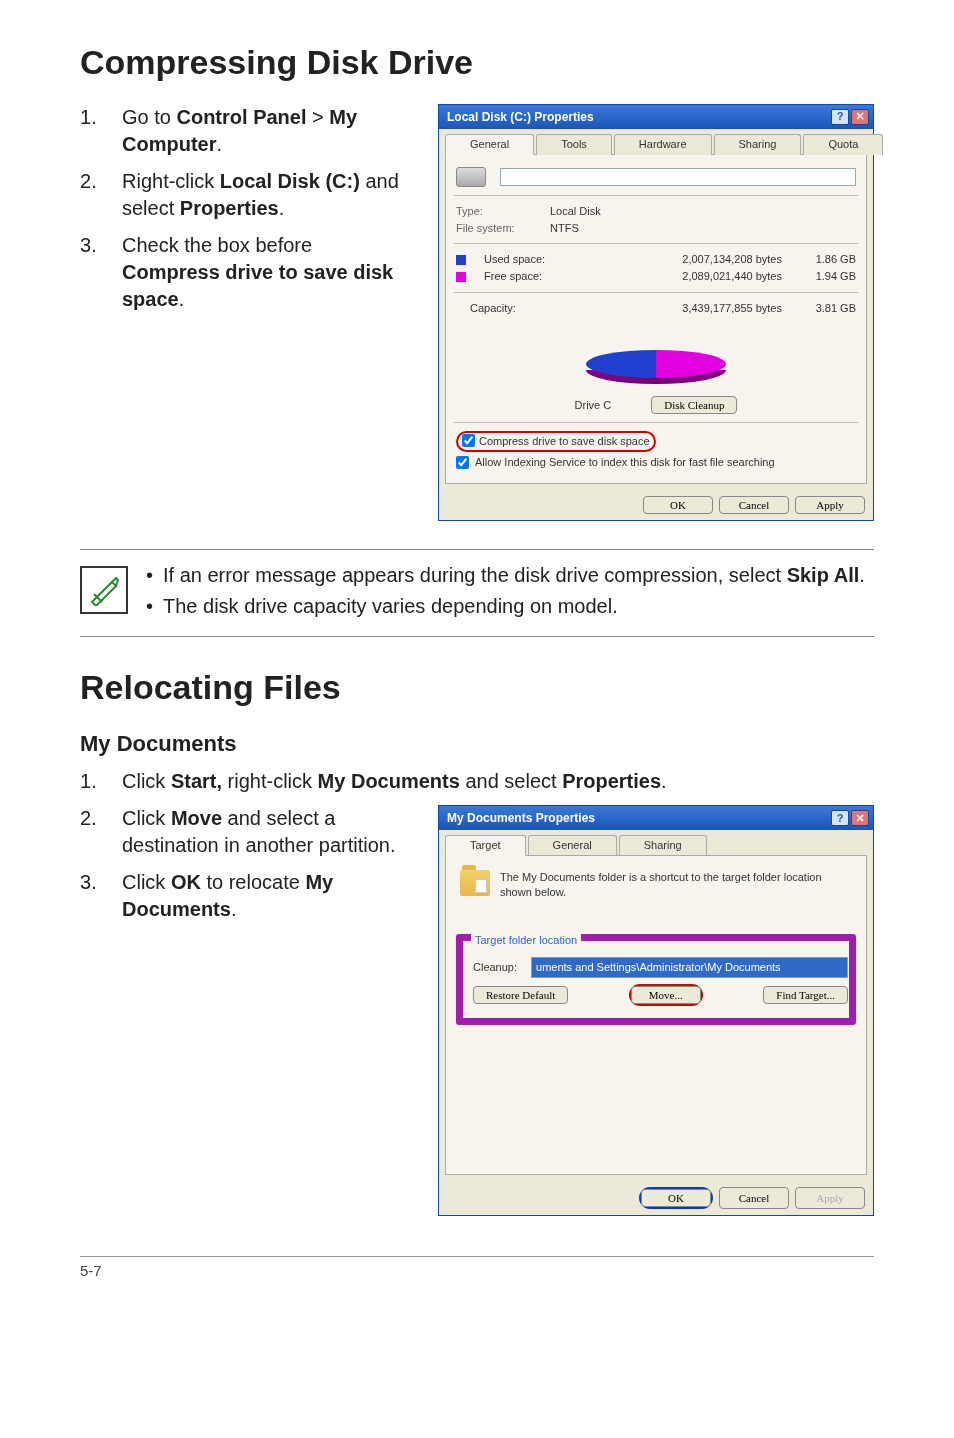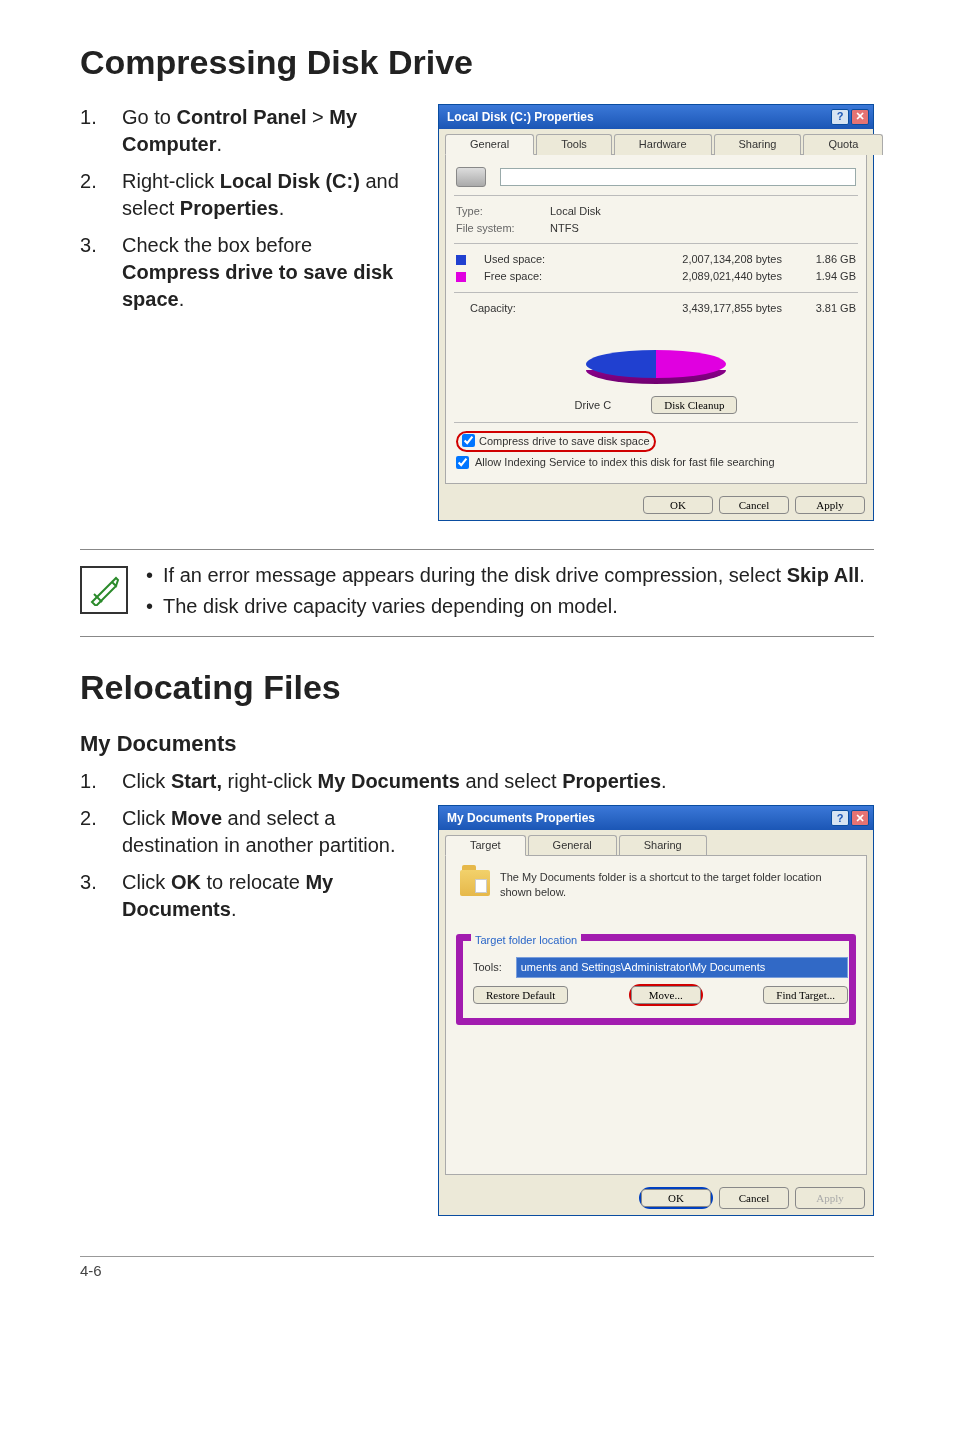--- a/index.html
+++ b/index.html
@@ -397,21 +397,21 @@
       <div class="xp-tab">Sharing</div>
     </div>
     <div class="xp-panel">
       <div class="mydoc-desc">
         <div class="mydoc-icon"></div>
         <span>The My Documents folder is a shortcut to the target folder location shown below.</span>
       </div>
       <div class="fieldset">
         <div class="fieldset-legend">Target folder location</div>
         <div class="xp-row">
-          <span>Tools:</span>
+          <span>Cleanup:</span>
           <div class="target-input">uments and Settings\Administrator\My Documents</div>
         </div>
         <div class="xp-row" style="margin-top:6px; gap:8px; justify-content:space-between;">
           <button class="xp-btn">Restore Default</button>
           <span class="btn-ring-red">
             <button class="xp-btn">Move...</button>
           </span>
           <button class="xp-btn">Find Target...</button>
         </div>
       </div>
@@ -420,14 +420,14 @@
       <span class="btn-ring-blue">
         <button class="xp-btn">OK</button>
       </span>
       <button class="xp-btn">Cancel</button>
       <button class="xp-btn" style="color:#aaa">Apply</button>
     </div>
   </div>
 </div>
 
 <div class="footer">
-  <span>4-6</span>
+  <span>5-7</span>
 </div>
 
 </body></html>

